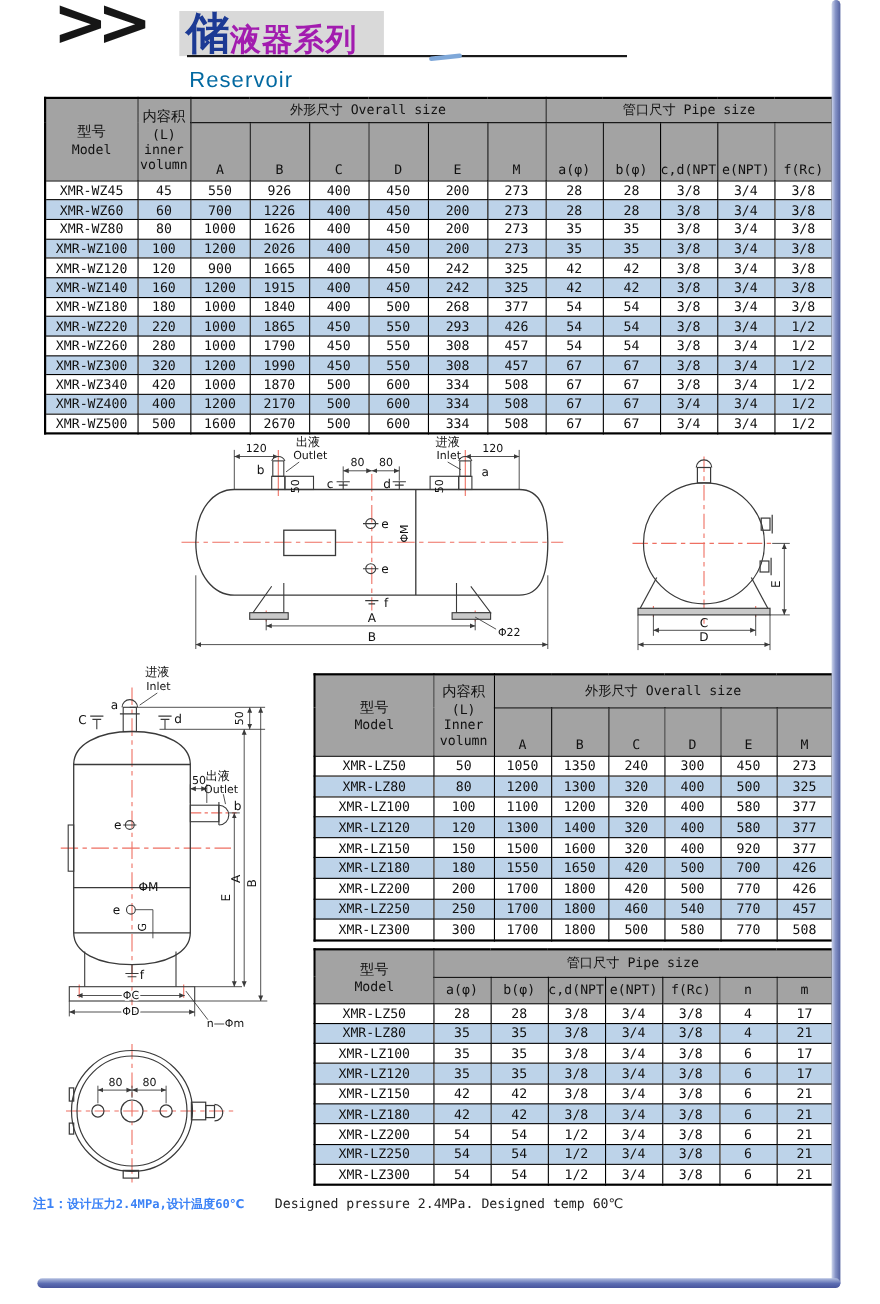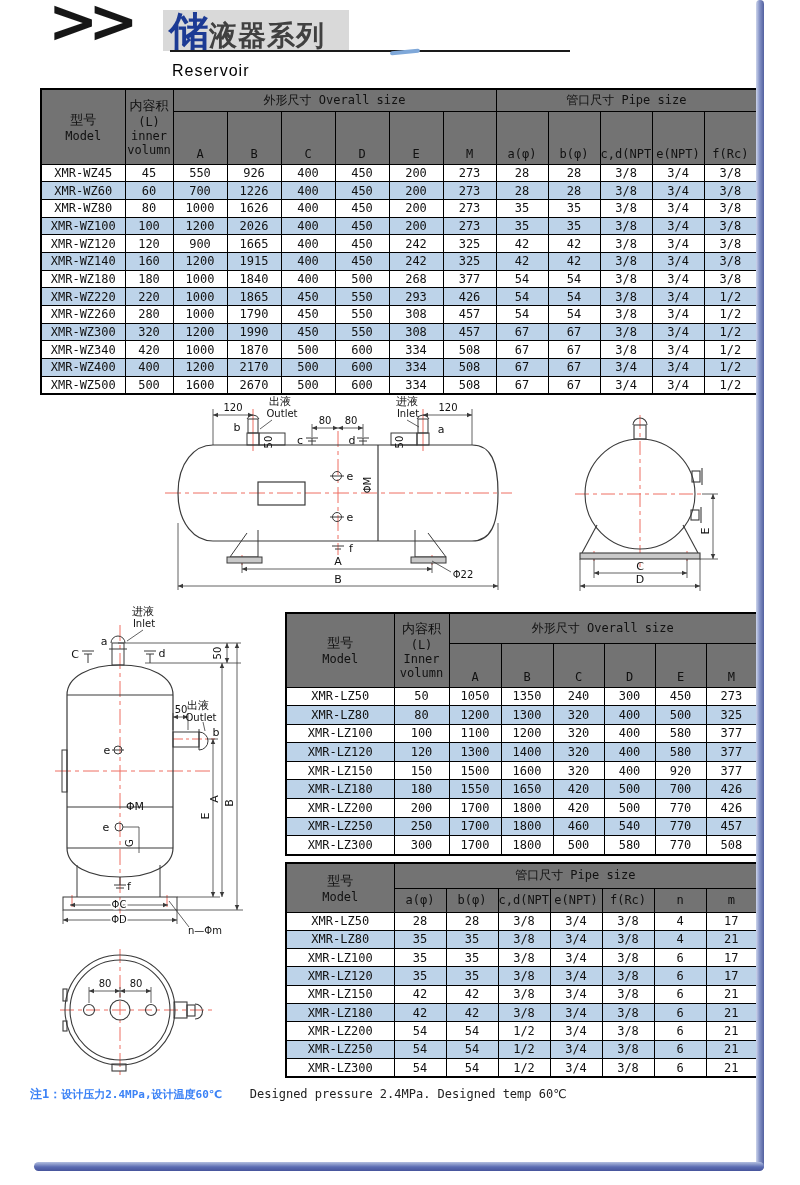--- a/index.html
+++ b/index.html
@@ -5,33 +5,33 @@
   html,body{margin:0;padding:0;background:#fff;}
   #page{position:relative;width:800px;height:1185px;background:#fff;overflow:hidden;
         font-family:"DejaVu Sans Mono","DejaVu Sans",monospace;color:#111;}
 
   
   .chevrons{position:absolute;left:48px;top:-14px;font-size:60px;font-weight:900;
             letter-spacing:-10px;color:#161616;font-family:"DejaVu Sans",sans-serif;}
   .title-band{position:absolute;left:163px;top:10px;width:176px;height:40px;background:#d9d9d9;
               display:flex;align-items:flex-end;padding:0 4px 1px 6px;}
   .t-big{font-size:40px;line-height:0.92;font-weight:bold;color:#1c3a94;font-family:"DejaVu Sans",sans-serif;}
-  .t-rest{font-size:28px;line-height:1.0;font-weight:bold;color:#404040;letter-spacing:1px;font-family:"DejaVu Sans",sans-serif;}
+  .t-rest{font-size:28px;line-height:1.0;font-weight:bold;color:#a21caf;letter-spacing:1px;font-family:"DejaVu Sans",sans-serif;}
   .title-line{position:absolute;left:170px;top:50px;width:400px;height:2px;background:#1a1a1a;}
   .blue-dash{position:absolute;left:390px;top:50px;width:30px;height:4px;background:#7fa8d9;
              border-radius:2px;transform:rotate(-6deg);}
-  .subtitle{position:absolute;left:172px;top:62px;font-size:16px;color:#000000;
+  .subtitle{position:absolute;left:172px;top:62px;font-size:20px;color:#0369a1;
             font-family:"Liberation Sans","DejaVu Sans",sans-serif;letter-spacing:1px;}
 
   
   table.tbl{position:absolute;border-collapse:collapse;table-layout:fixed;background:#fff;
             border:2px solid #000;}
   .tbl th,.tbl td{border:1px solid #000;text-align:center;vertical-align:middle;
             padding:0;font-weight:normal;font-size:12px;white-space:nowrap;overflow:hidden;}
-  .tbl thead th{background:#737373;}
+  .tbl thead th{background:#a3a3a3;}
   .tbl tbody tr:nth-child(even) td{background:#bdd3e9;}
   .tbl .sub{vertical-align:bottom;padding-bottom:3px;}
   .hd-zh{font-size:13px;}
   .small-hd{font-size:11px;}
   #table1 td{height:16.7px;}
   #table2 td{height:17.6px;}
   #table3 td{height:17.3px;}
 
   
   .notes{position:absolute;left:30px;top:1085px;width:726px;font-size:12px;line-height:1.55;}

